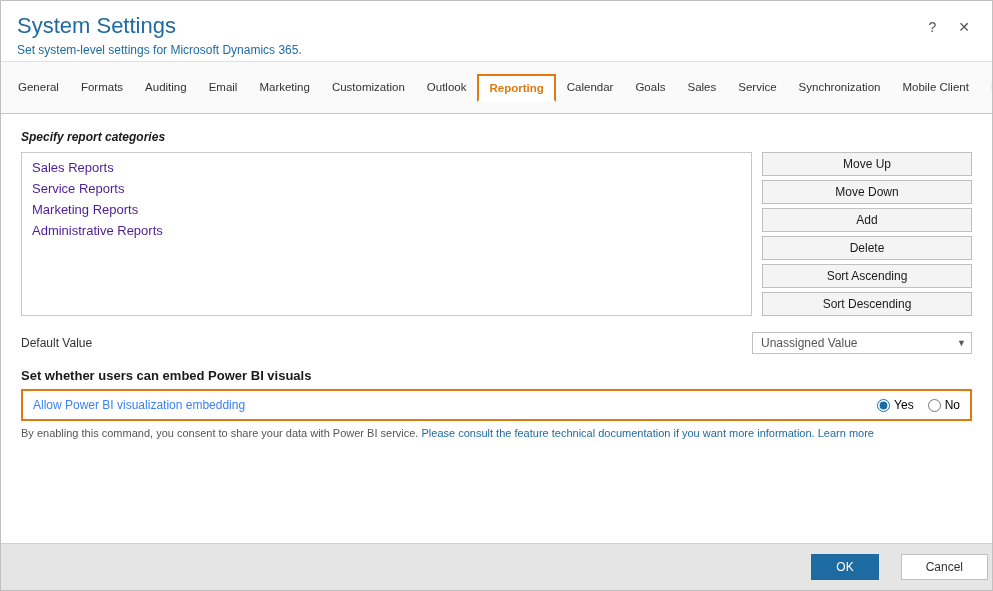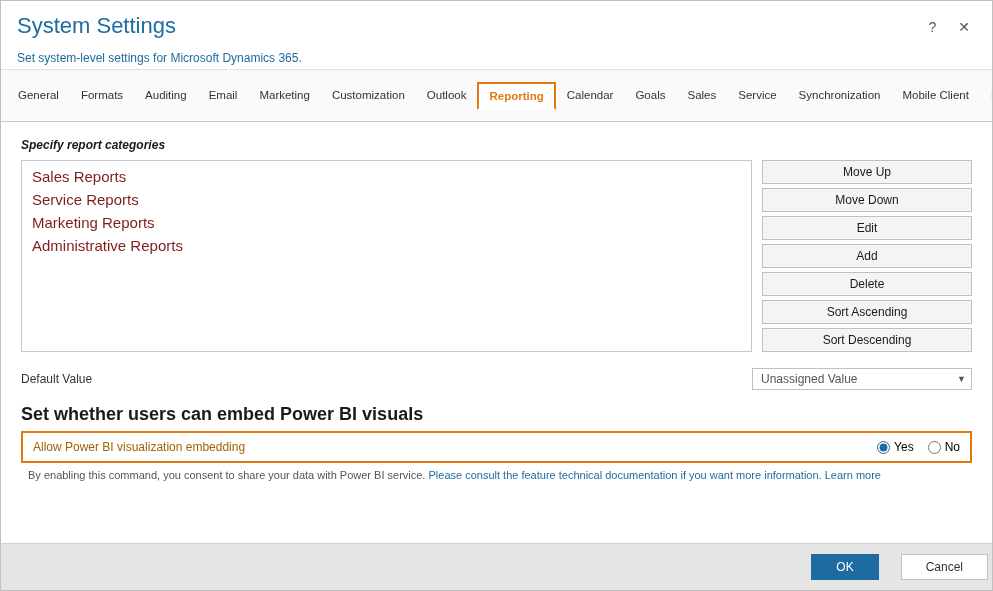--- a/index.html
+++ b/index.html
@@ -33,21 +33,21 @@
       flex-direction: column;
     }
     .title-text {
       font-size: 22px;
       font-weight: 300;
       color: #1e6ba1;
     }
     .subtitle-text {
       font-size: 12px;
       color: #555;
-      margin-top: 12px;
+      margin-top: 4px;
     }
     .subtitle-text span {
       color: #1e6ba1;
     }
     .title-bar-right {
       display: flex;
       align-items: center;
       gap: 10px;
       align-self: flex-start;
       margin-top: 4px;
@@ -108,22 +108,22 @@
     }
     .report-list-box {
       flex: 1;
       border: 1px solid #c8c8c8;
       min-height: 160px;
       padding: 4px;
       background: #fff;
     }
     .report-list-item {
       padding: 3px 6px;
-      font-size: 15px;
-      color: #7f1d1d;
+      font-size: 13px;
+      color: #4c1d95;
       cursor: pointer;
     }
     .report-buttons {
       display: flex;
       flex-direction: column;
       gap: 4px;
       min-width: 210px;
     }
     .action-btn {
       padding: 4px 12px;
@@ -166,36 +166,36 @@
       top: 50%;
       transform: translateY(-50%);
       color: #555;
       pointer-events: none;
     }
     .embed-section {
       margin-bottom: 10px;
     }
     .embed-section-title {
       font-weight: 700;
-      font-size: 18px;
+      font-size: 13px;
       color: #1a1a1a;
       margin-bottom: 6px;
     }
     .embed-row {
       display: flex;
       align-items: center;
       border: 2px solid #e07a10;
       padding: 6px 10px;
       gap: 20px;
       min-height: 32px;
     }
     .embed-row-label {
       flex: 1;
       font-size: 12px;
-      color: #a16207;
+      color: #3b82f6;
     }
     .radio-group {
       display: flex;
       align-items: center;
       gap: 14px;
     }
     .radio-option {
       display: flex;
       align-items: center;
       gap: 4px;
@@ -203,21 +203,20 @@
       cursor: pointer;
     }
     .radio-option input[type="radio"] {
       accent-color: #1e6ba1;
       cursor: pointer;
     }
     .consent-text {
       font-size: 11px;
       color: #555;
       margin-top: 6px;
-      margin-left: 7px;
     }
     .consent-text span.link {
       color: #1e6ba1;
       cursor: pointer;
     }
     .footer {
       display: flex;
       justify-content: flex-end;
       align-items: center;
       padding: 10px 4px;
@@ -284,21 +283,20 @@
     <div class="report-area">
       <div class="report-list-box" id="report-list-box">
       <div class="report-list-item">Sales Reports</div>
           <div class="report-list-item">Service Reports</div>
           <div class="report-list-item">Marketing Reports</div>
           <div class="report-list-item">Administrative Reports</div>
         </div>
       <div class="report-buttons">
         <button class="action-btn">Move Up</button>
         <button class="action-btn">Move Down</button>
-        <button class="action-btn">Edit</button>
         <button class="action-btn">Add</button>
         <button class="action-btn">Delete</button>
         <button class="action-btn">Sort Ascending</button>
         <button class="action-btn">Sort Descending</button>
       </div>
     </div>
 
     <div class="default-value-row">
       <span class="default-value-label">Default Value</span>
       <div class="select-wrapper">

